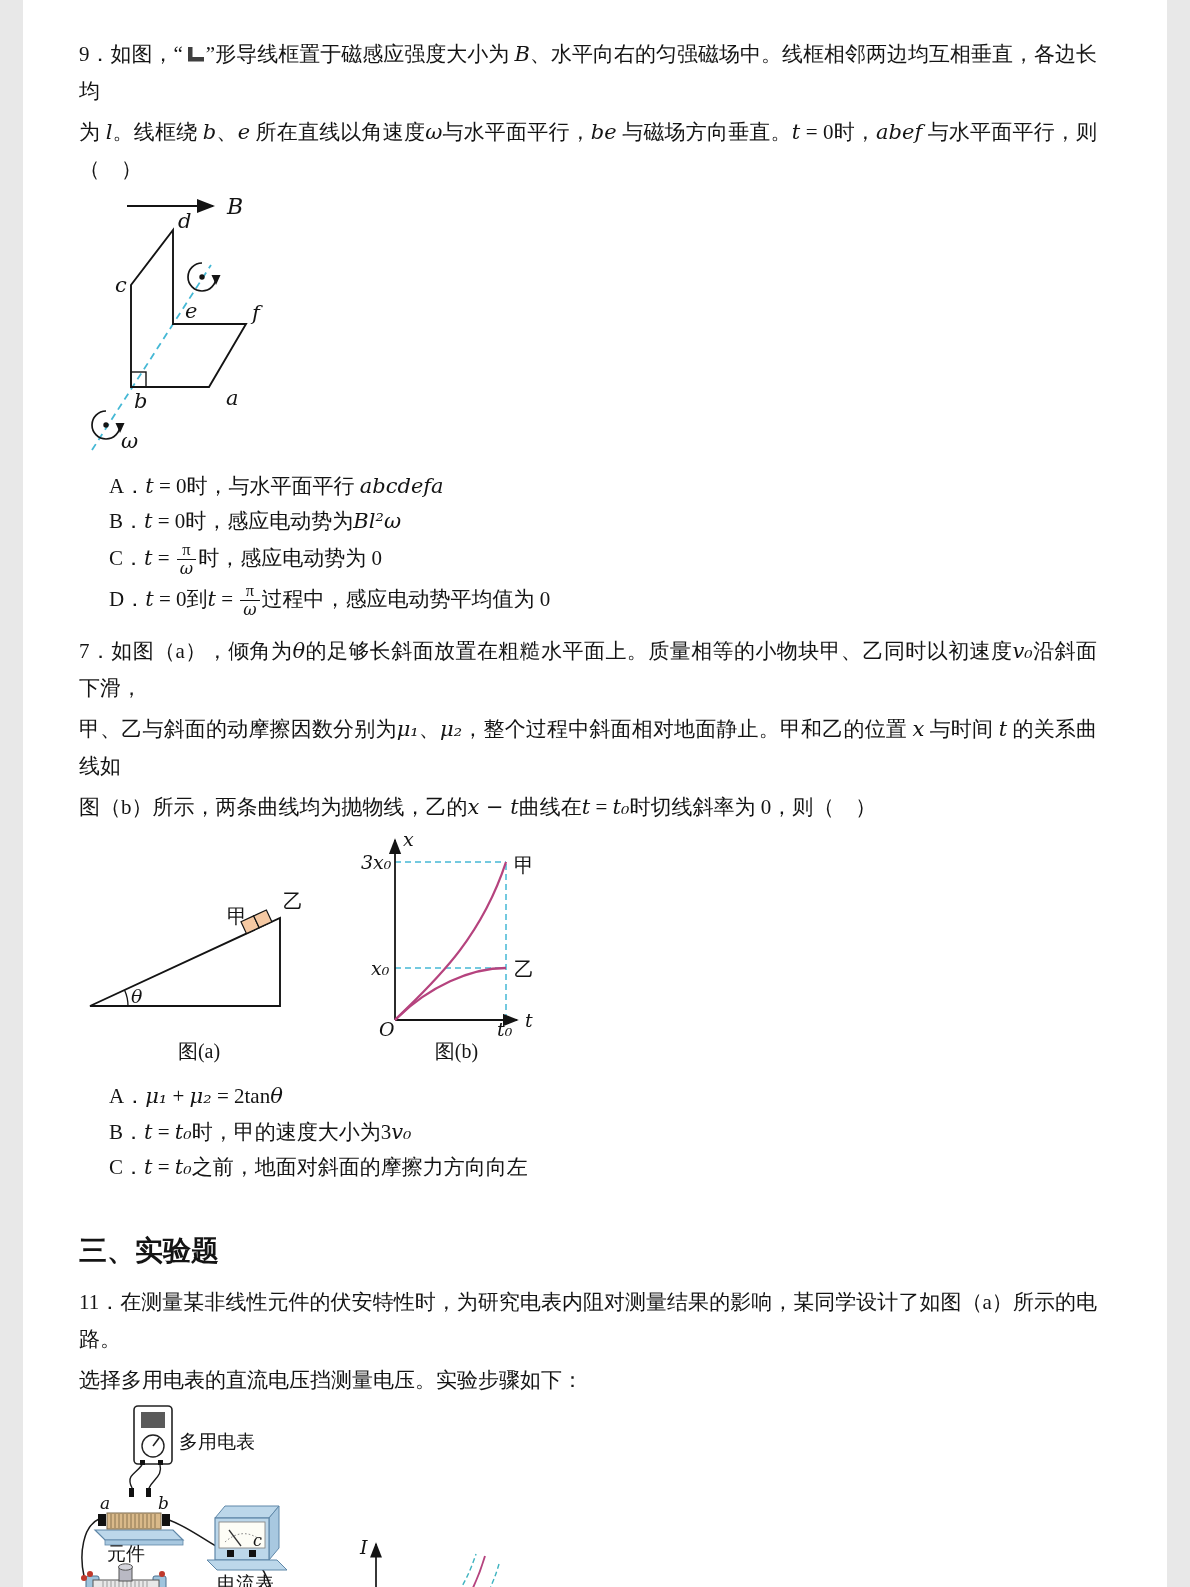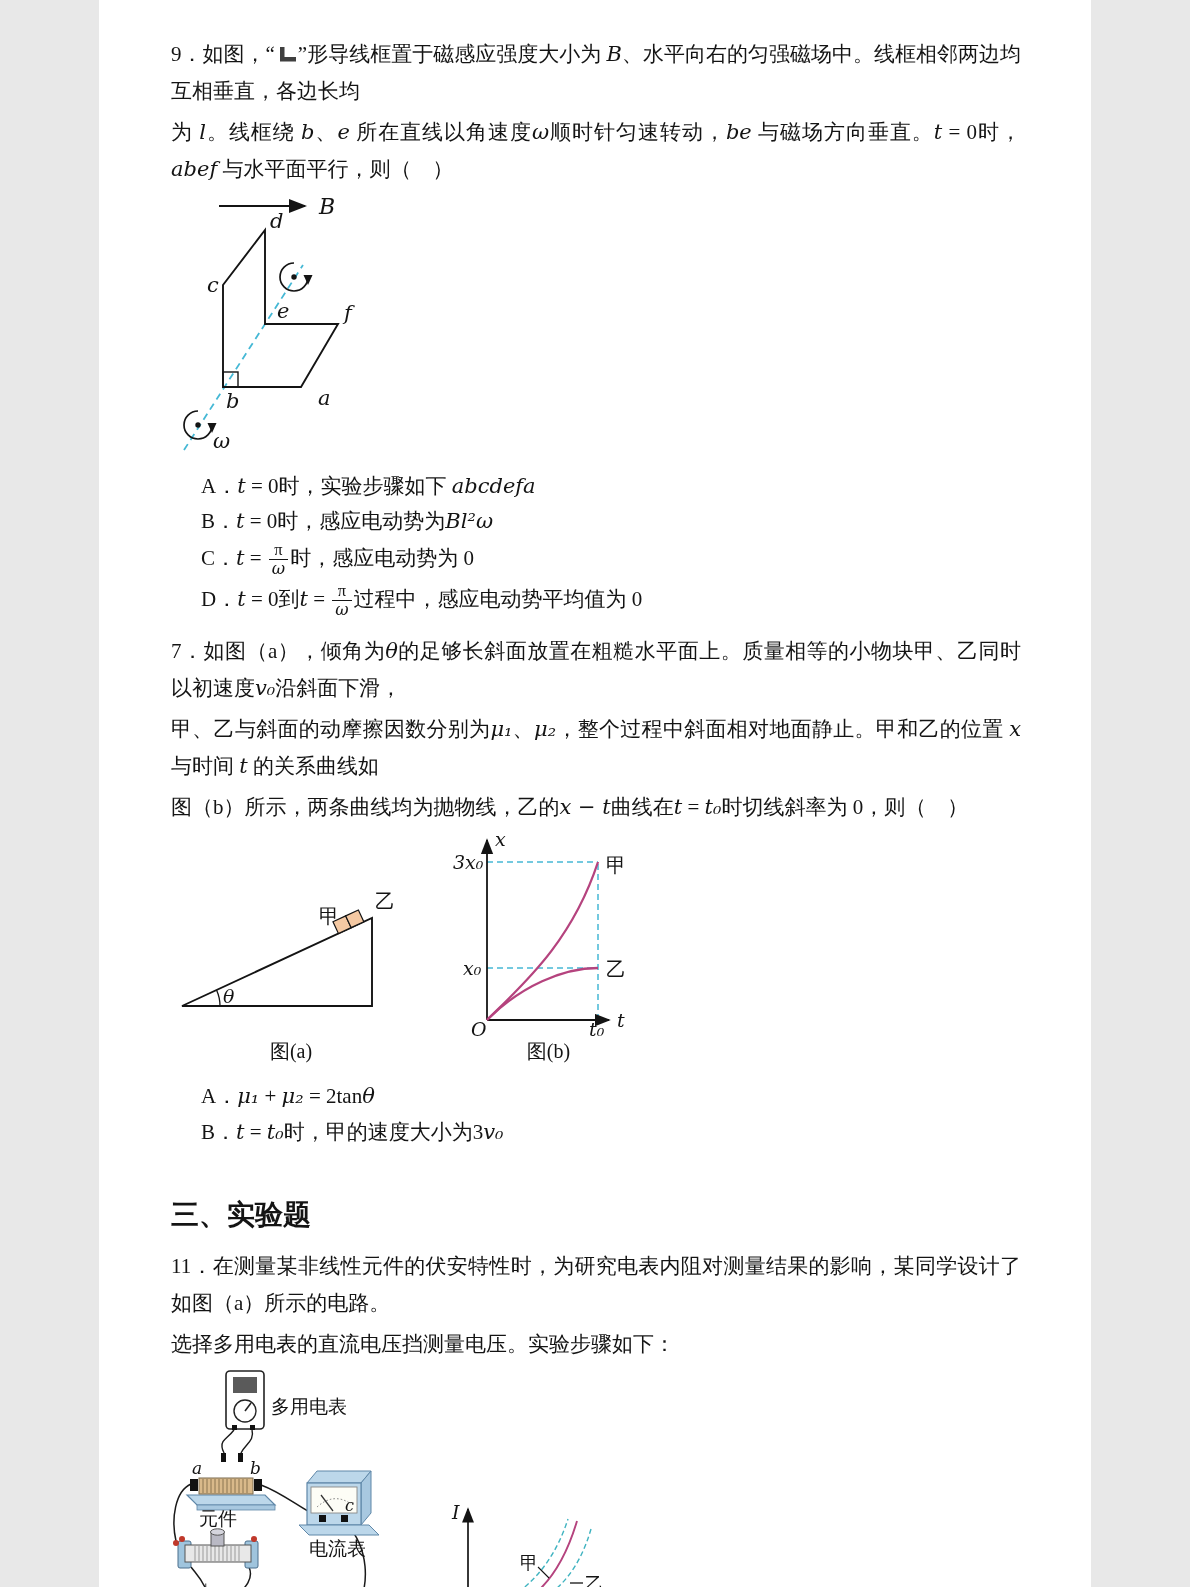--- a/index.html
+++ b/index.html
@@ -1,19 +1,19 @@
 <!DOCTYPE html>
 <html><head>
 <meta charset="utf-8">
 <style>
   html,body{margin:0;padding:0;background:#e8e8e8;}
   .page{
-    position:relative; width:992px; height:1587px; box-sizing:border-box;
+    position:relative; width:1144px; height:1587px; box-sizing:border-box;
     margin:0 auto; background:#ffffff; overflow:hidden;
-    padding:36px 70px 0 72px;
+    padding:36px 70px 0 56px;
     font-family:"Liberation Serif","DejaVu Serif",serif;
     font-size:21px; color:#141414;
   }
   .para{line-height:1.76; text-align:justify; margin:0 0 4px 0;}
   .it{font-style:italic; font-family:"DejaVu Serif","Liberation Serif",serif;}
   .opts{margin:6px 0 14px 0;}
   .opt{line-height:1.55; padding-left:30px; margin:3px 0;}
   .frac{display:inline-flex; flex-direction:column; vertical-align:middle;
         text-align:center; font-size:0.78em; line-height:1.12; margin:0 2px;}
   .frac .num{border-bottom:1.4px solid #141414; padding:0 3px;}
@@ -31,21 +31,21 @@
 <body>
 
 <div class="page">
 
   <section>
     <div class="para">
       <span><span>9．如图，“</span></span><svg class="l-icon" width="21" height="17" viewBox="0 0 21 17">
           <path d="M4,1 L8.5,1 L8.5,11 L20,11 L20,15.5 L4,15.5 Z" fill="#3f3f3f"></path>
         </svg><span><span>”形导线框置于磁感应强度大小为 </span><span class="it">B</span><span>、水平向右的匀强磁场中。线框相邻两边均互相垂直，各边长均</span></span>
     </div>
-    <div class="para"><span>为 </span><span class="it">l</span><span>。线框绕 </span><span class="it">b</span><span>、</span><span class="it">e</span><span> 所在直线以角速度</span><span class="it">ω</span><span>顺时针匀速转动，</span><span class="it">be</span><span> 与磁场方向垂直。</span><span class="it">t</span><span> = 0时，</span><span class="it">abef</span><span> 与水平面平行，则（　）</span></div>
+    <div class="para"><span>为 </span><span class="it">l</span><span>。线框绕 </span><span class="it">b</span><span>、</span><span class="it">e</span><span> 所在直线以角速度</span><span class="it">ω</span><span>与水平面平行，</span><span class="it">be</span><span> 与磁场方向垂直。</span><span class="it">t</span><span> = 0时，</span><span class="it">abef</span><span> 与水平面平行，则（　）</span></div>
 
     <div style="margin:2px 0 2px 0;">
       <svg width="310" height="266" viewBox="0 0 310 266">
         <defs>
           <marker id="ar9" markerWidth="10" markerHeight="8" refX="8" refY="3.5" orient="auto">
             <path d="M0,0 L9,3.5 L0,7 Z" fill="#141414"></path>
           </marker>
         </defs>
         <g>
           <line x1="48" y1="14" x2="134" y2="14" stroke="#141414" stroke-width="2" marker-end="url(#ar9)"></line>
@@ -72,21 +72,21 @@
           <text class="svgit" x="106" y="126">e</text>
           <text class="svgit" x="173" y="128">f</text>
           <text class="svgit" x="55" y="216">b</text>
           <text class="svgit" x="147" y="213">a</text>
           <text class="svgit" x="42" y="256">ω</text>
         </g>
       </svg>
     </div>
 
     <div class="opts">
-      <div class="opt"><span>A．</span><span class="it">t</span><span> = 0时，实验步骤如下 </span><span class="it">abcdefa</span></div>
+      <div class="opt"><span>A．</span><span class="it">t</span><span> = 0时，与水平面平行 </span><span class="it">abcdefa</span></div>
       <div class="opt"><span>B．</span><span class="it">t</span><span> = 0时，感应电动势为</span><span class="it">Bl²ω</span></div>
       <div class="opt"><span>C．</span><span class="it">t</span><span> = </span><span class="frac">
             <span class="num">π</span>
             <span class="den">ω</span>
           </span><span>时，感应电动势为 0</span></div>
       <div class="opt"><span>D．</span><span class="it">t</span><span> = 0到</span><span class="it">t</span><span> = </span><span class="frac">
             <span class="num">π</span>
             <span class="den">ω</span>
           </span><span>过程中，感应电动势平均值为 0</span></div>
     </div>
@@ -140,20 +140,21 @@
             <text x="155" y="146" font-size="20">乙</text>
           </g>
         </svg>
         <div class="caption">图(b)</div>
       </div>
     </div>
 
     <div class="opts" style="margin-top:16px;">
       <div class="opt"><span>A．</span><span class="it">μ₁</span><span> + </span><span class="it">μ₂</span><span> = 2tan</span><span class="it">θ</span></div>
       <div class="opt"><span>B．</span><span class="it">t</span><span> = </span><span class="it">t₀</span><span>时，甲的速度大小为3</span><span class="it">v₀</span></div>
+      <div class="opt"><span>C．</span><span class="it">t</span><span> = </span><span class="it">t₀</span><span>之前，地面对斜面的摩擦力方向向左</span></div>
     </div>
   </section>
 
   <div class="section-head">三、实验题</div>
 
   <section>
     <div class="para">11．在测量某非线性元件的伏安特性时，为研究电表内阻对测量结果的影响，某同学设计了如图（a）所示的电路。</div>
     <div class="para">选择多用电表的直流电压挡测量电压。实验步骤如下：</div>
 
     <div class="figrow" style="margin-top:4px;">

